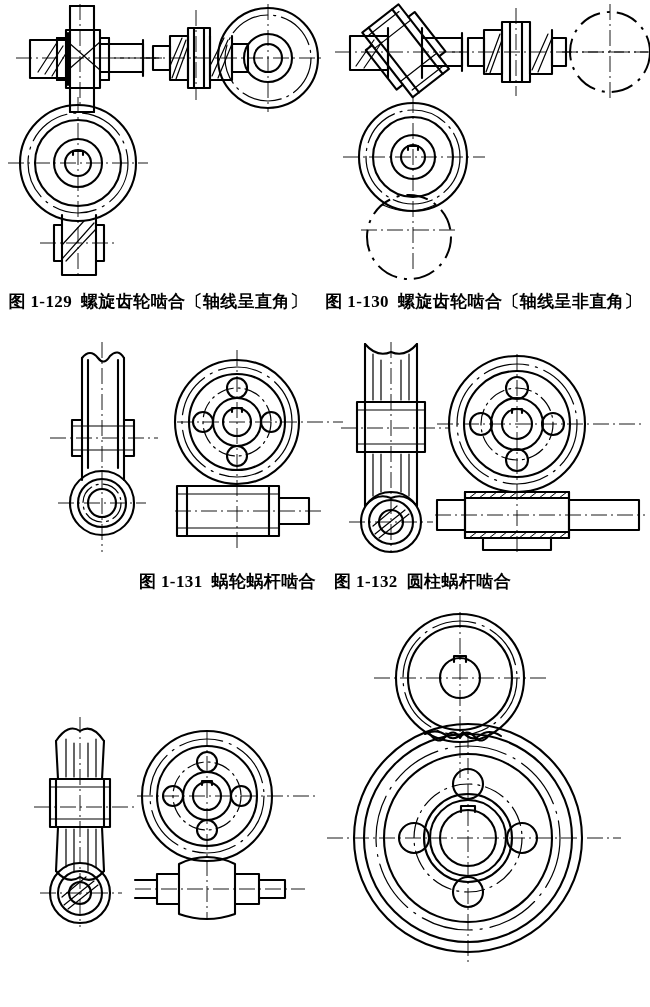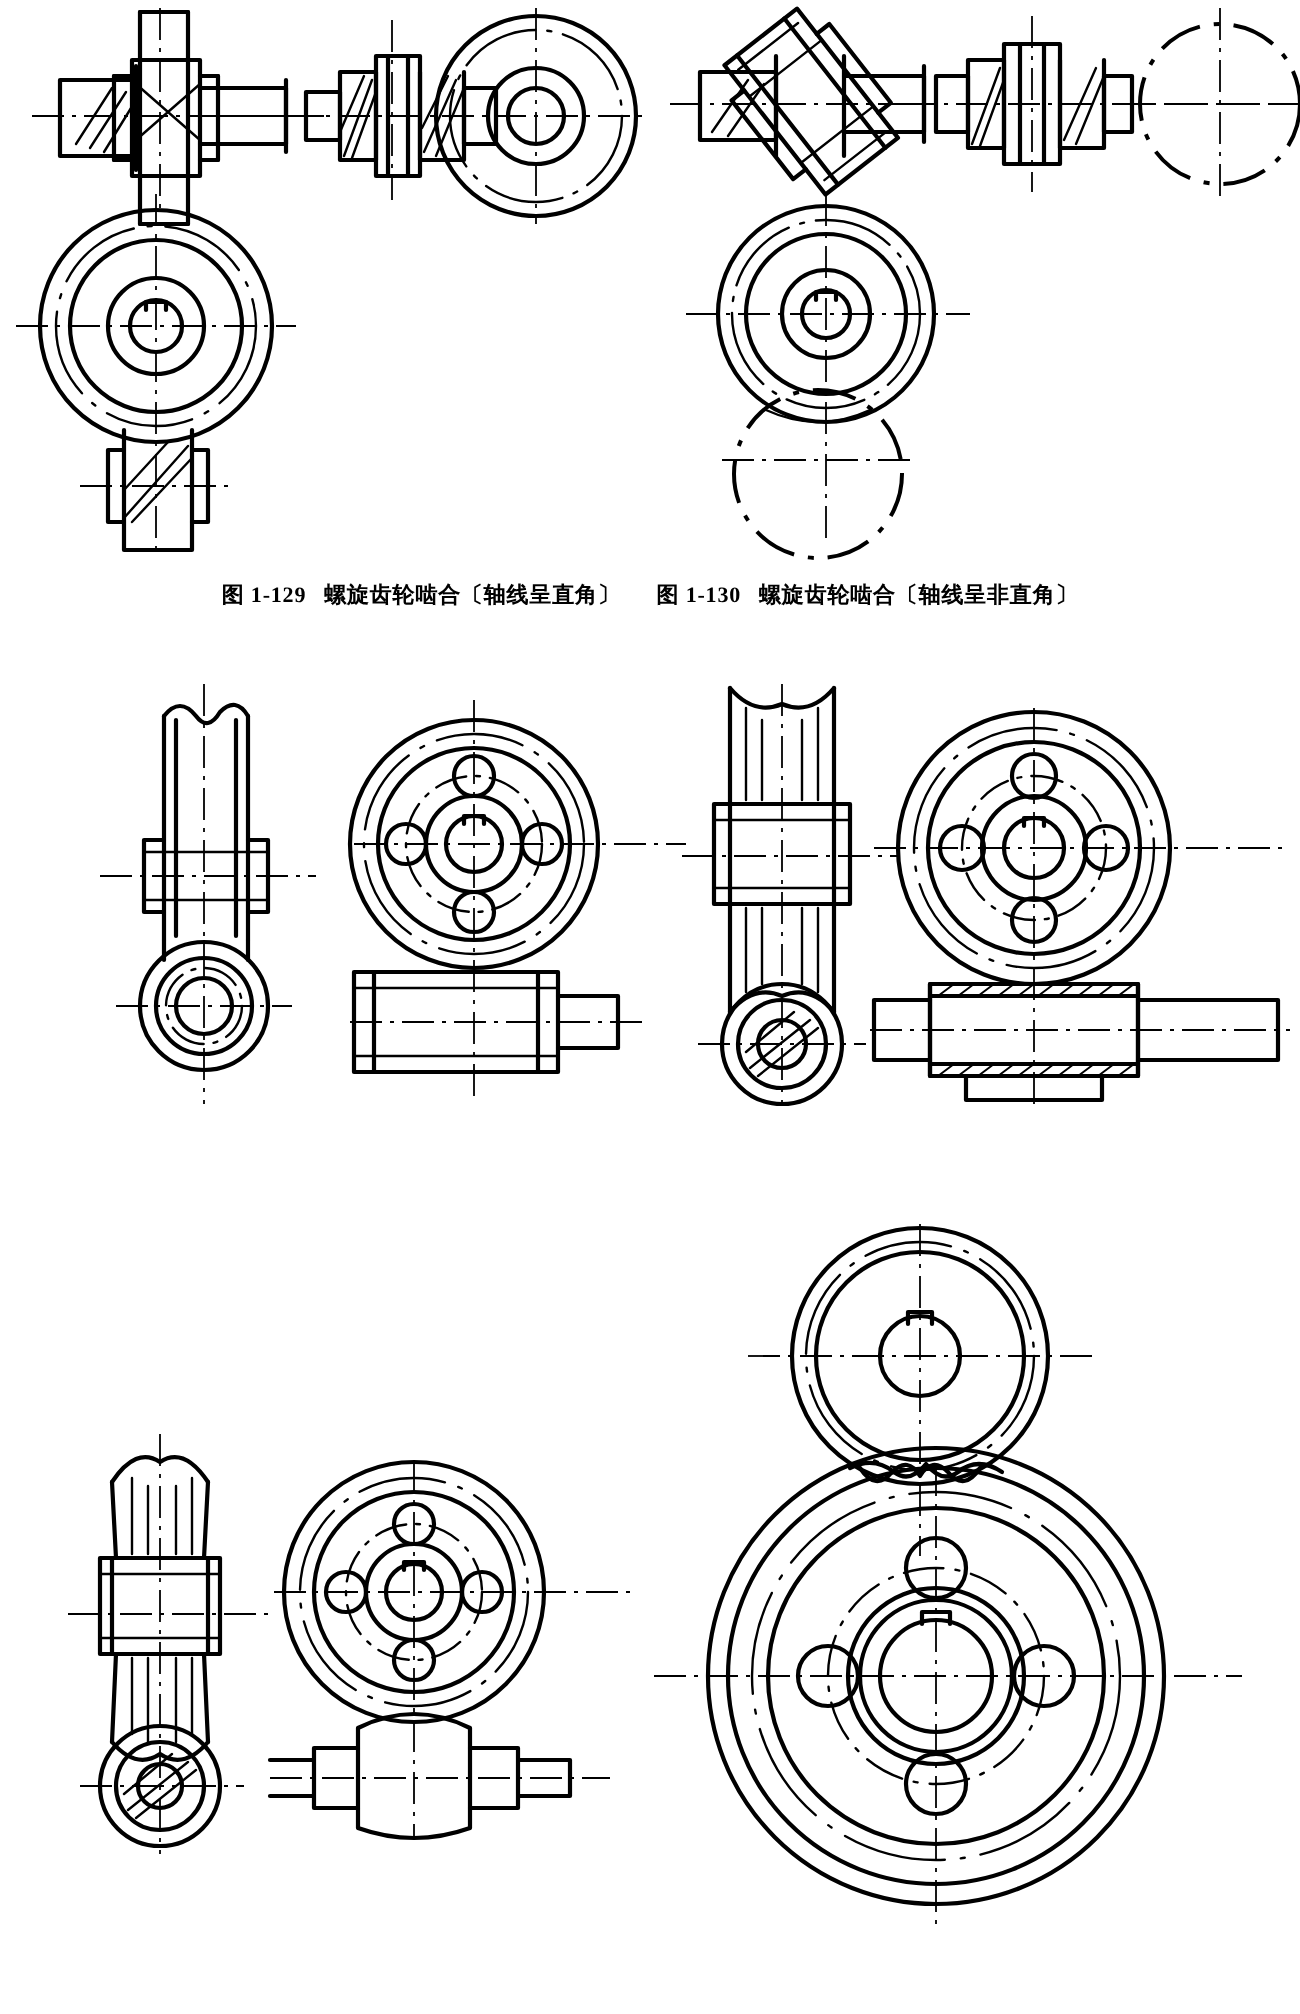--- a/index.html
+++ b/index.html
@@ -1,21 +1,21 @@
 <!DOCTYPE html>
 <html><head>
 <meta charset="utf-8">
 <style>
   html,body{margin:0;padding:0;background:#fff;}
   body{width:650px;height:1007px;position:relative;overflow:hidden;
        font-family:"Liberation Serif","DejaVu Serif",serif;color:#000;}
   .page{position:absolute;inset:0;background:#fff;}
   .fig{position:absolute;}
   .caption-row{position:absolute;width:100%;text-align:center;
-               font-size:11px;letter-spacing:.4px;white-space:nowrap;}
+               font-size:17px;letter-spacing:.4px;white-space:nowrap;}
   .caption-row .cap{display:inline-block;}
   .caption-row .num{font-family:"Liberation Serif",serif;font-weight:700;}
   .caption-row .txt{font-weight:700;margin-left:9px;}
   .gap{display:inline-block;width:18px;}
   svg{display:block;overflow:visible;}
   .ln{fill:none;stroke:#000;stroke-width:2.1;stroke-linecap:round;stroke-linejoin:round;}
   .lnT{fill:none;stroke:#000;stroke-width:1.2;stroke-linecap:round;stroke-linejoin:round;}
   .lnH{fill:none;stroke:#000;stroke-width:1.0;}
   .ctr{fill:none;stroke:#000;stroke-width:0.9;stroke-dasharray:16 4 2 4;}
   .dash{fill:none;stroke:#000;stroke-width:2.0;stroke-dasharray:22 7 3 7;}
@@ -250,20 +250,27 @@
       <line class="ctr" x1="0" y1="163" x2="210" y2="163"></line>
       <g class="lnH">
         <path d="M34 146 L42 140 M44 146 L52 140 M54 146 L62 140 M64 146 L72 140 M74 146 L82 140 M84 146 L92 140 M94 146 L102 140 M104 146 L112 140 M114 146 L122 140 M124 146 L132 140"></path>
         <path d="M34 186 L42 180 M44 186 L52 180 M54 186 L62 180 M64 186 L72 180 M74 186 L82 180 M84 186 L92 180 M94 186 L102 180 M104 186 L112 180 M114 186 L122 180 M124 186 L132 180"></path>
       </g>
       <path class="ln" d="M30 146 L134 146 M30 180 L134 180"></path>
       <path class="ln" d="M48 186 L48 198 L116 198 L116 186"></path>
     </svg>
   </div>
 
+  <div class="caption-row" style="top:570px;">
+    <span class="cap">
+      <span class="num">图 1-131</span><span class="txt">蜗轮蜗杆啮合</span>
+    </span><span class="gap"></span><span class="cap">
+      <span class="num">图 1-132</span><span class="txt">圆柱蜗杆啮合</span>
+    </span>
+  </div>
 
   <div class="fig" style="left:28px;top:715px;">
     <svg width="125" height="215" viewBox="0 0 125 215">
       <line class="ctr" x1="52" y1="2" x2="52" y2="212"></line>
       <line class="ctr" x1="6" y1="92" x2="110" y2="92"></line>
 
       <path class="ln" d="M28 26 Q40 8 52 16 Q64 8 76 26"></path>
       <path class="ln" d="M28 26 L30 64 M76 26 L74 64"></path>
       <path class="lnT" d="M38 24 L38 62 M46 28 L46 62 M60 28 L60 62 M68 24 L68 62"></path>
       <path class="ln" d="M22 64 L22 112 L82 112 L82 64 Z"></path>

